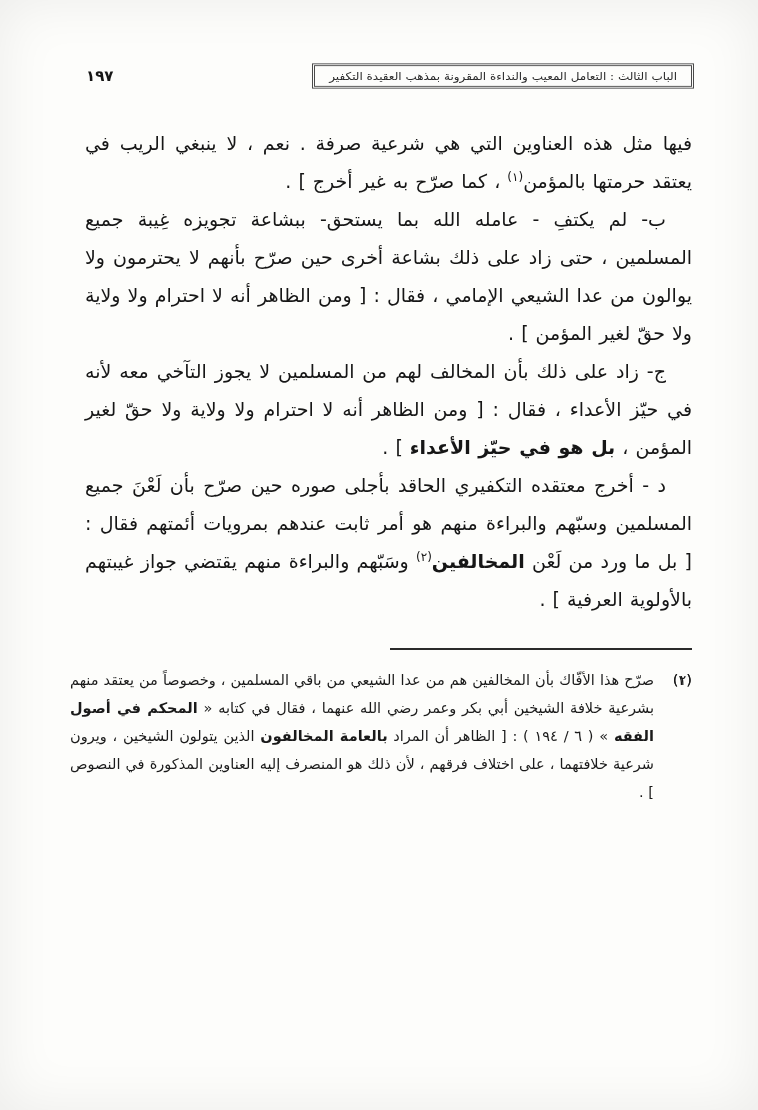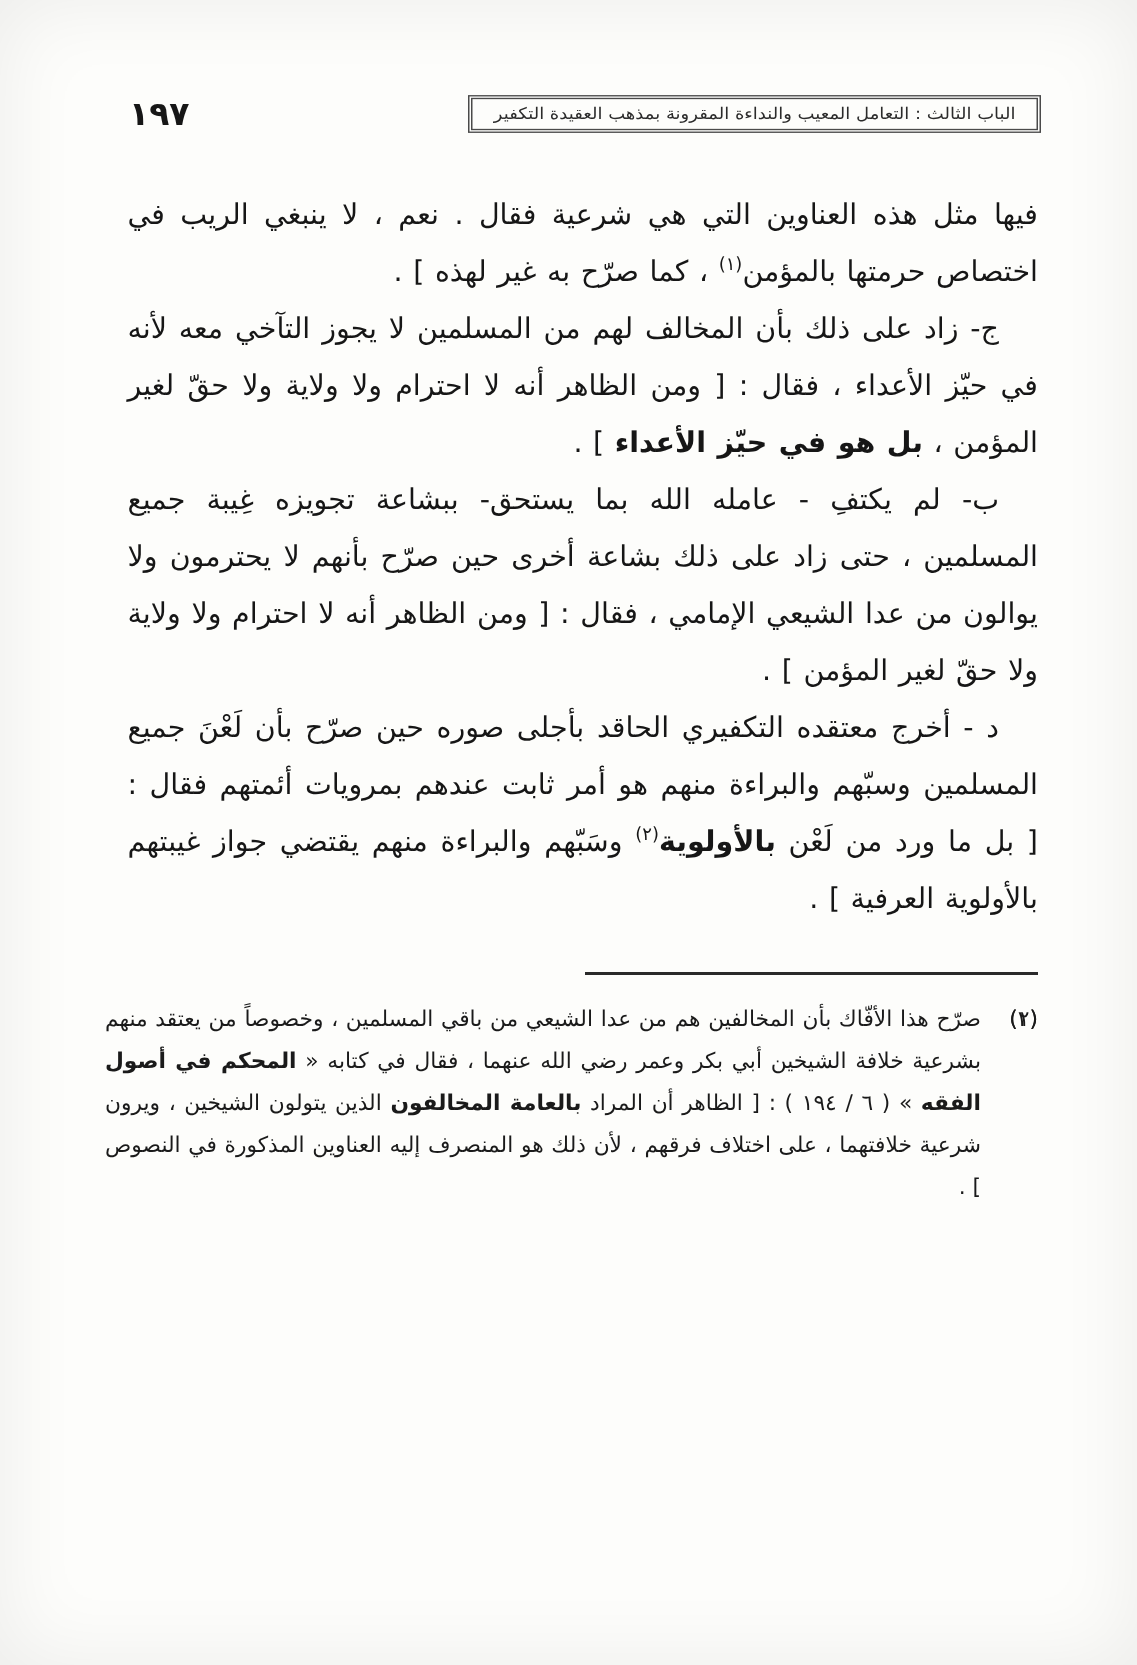--- a/index.html
+++ b/index.html
@@ -31,21 +31,21 @@
     font-size: 12px;
     line-height: 18px;
     white-space: nowrap;
     letter-spacing: -0.5px;
     color: #2b2b2b;
     transform: scaleY(0.9);
     max-width: 480px;
     overflow: hidden;
   }
   .page-number {
-    font-size: 22px;
+    font-size: 15px;
     font-weight: bold;
     letter-spacing: 2px;
   }
   .body-text {
     margin: 34px 66px 0 85px;
   }
   .body-text p {
     margin: 0;
     font-size: 19px;
     line-height: 38px;
@@ -91,24 +91,24 @@
 <div class="page">
 
   <div class="header-row">
     <div class="chapter-frame">
       <span>الباب الثالث : التعامل المعيب والنداءة المقرونة بمذهب العقيدة التكفير</span>
     </div>
     <div class="page-number">١٩٧</div>
   </div>
 
   <main class="body-text" id="body-container">
-      <p class=""><span>فيها مثل هذه العناوين التي هي شرعية فقال . نعم ، لا ينبغي الريب في اختصاص حرمتها بالمؤمن</span><sup class="fn-ref">(١)</sup><span> ، كما صرّح به غير لهذه ] .</span></p>
+      <p class=""><span>فيها مثل هذه العناوين التي هي شرعية صرفة . نعم ، لا ينبغي الريب في يعتقد حرمتها بالمؤمن</span><sup class="fn-ref">(١)</sup><span> ، كما صرّح به غير أخرج ] .</span></p>
+      <p class="indent"><span>ب- لم يكتفِ - عامله الله بما يستحق- ببشاعة تجويزه غِيبة جميع المسلمين ، حتى زاد على ذلك بشاعة أخرى حين صرّح بأنهم لا يحترمون ولا يوالون من عدا الشيعي الإمامي ، فقال : [ ومن الظاهر أنه لا احترام ولا ولاية ولا حقّ لغير المؤمن ] .</span></p>
       <p class="indent"><span>ج- زاد على ذلك بأن المخالف لهم من المسلمين لا يجوز التآخي معه لأنه في حيّز الأعداء ، فقال : [ ومن الظاهر أنه لا احترام ولا ولاية ولا حقّ لغير المؤمن ، </span><strong>بل هو في حيّز الأعداء</strong><span> ] .</span></p>
-      <p class="indent"><span>ب- لم يكتفِ - عامله الله بما يستحق- ببشاعة تجويزه غِيبة جميع المسلمين ، حتى زاد على ذلك بشاعة أخرى حين صرّح بأنهم لا يحترمون ولا يوالون من عدا الشيعي الإمامي ، فقال : [ ومن الظاهر أنه لا احترام ولا ولاية ولا حقّ لغير المؤمن ] .</span></p>
-      <p class="indent"><span>د - أخرج معتقده التكفيري الحاقد بأجلى صوره حين صرّح بأن لَعْنَ جميع المسلمين وسبّهم والبراءة منهم هو أمر ثابت عندهم بمرويات أئمتهم فقال : [ بل ما ورد من لَعْن </span><strong>بالأولوية</strong><sup class="fn-ref">(٢)</sup><span> وسَبّهم والبراءة منهم يقتضي جواز غيبتهم بالأولوية العرفية ] .</span></p>
+      <p class="indent"><span>د - أخرج معتقده التكفيري الحاقد بأجلى صوره حين صرّح بأن لَعْنَ جميع المسلمين وسبّهم والبراءة منهم هو أمر ثابت عندهم بمرويات أئمتهم فقال : [ بل ما ورد من لَعْن </span><strong>المخالفين</strong><sup class="fn-ref">(٢)</sup><span> وسَبّهم والبراءة منهم يقتضي جواز غيبتهم بالأولوية العرفية ] .</span></p>
     </main>
 
   <div class="fn-sep"></div>
 
   <section class="footnotes" id="footnotes-container">
       <div class="footnote"><span class="footnote-marker">(١)</span></div>
       <div class="footnote"><span class="footnote-marker">(٢)</span><span><span>صرّح هذا الأفّاك بأن المخالفين هم من عدا الشيعي من باقي المسلمين ، وخصوصاً من يعتقد منهم بشرعية خلافة الشيخين أبي بكر وعمر رضي الله عنهما ، فقال في كتابه « </span><strong>المحكم في أصول الفقه</strong><span> » ( ٦ / ١٩٤ ) : [ الظاهر أن المراد </span><strong>بالعامة المخالفون</strong><span> الذين يتولون الشيخين ، ويرون شرعية خلافتهما ، على اختلاف فرقهم ، لأن ذلك هو المنصرف إليه العناوين المذكورة في النصوص ] .</span></span></div>
     </section>
 
 </div>

